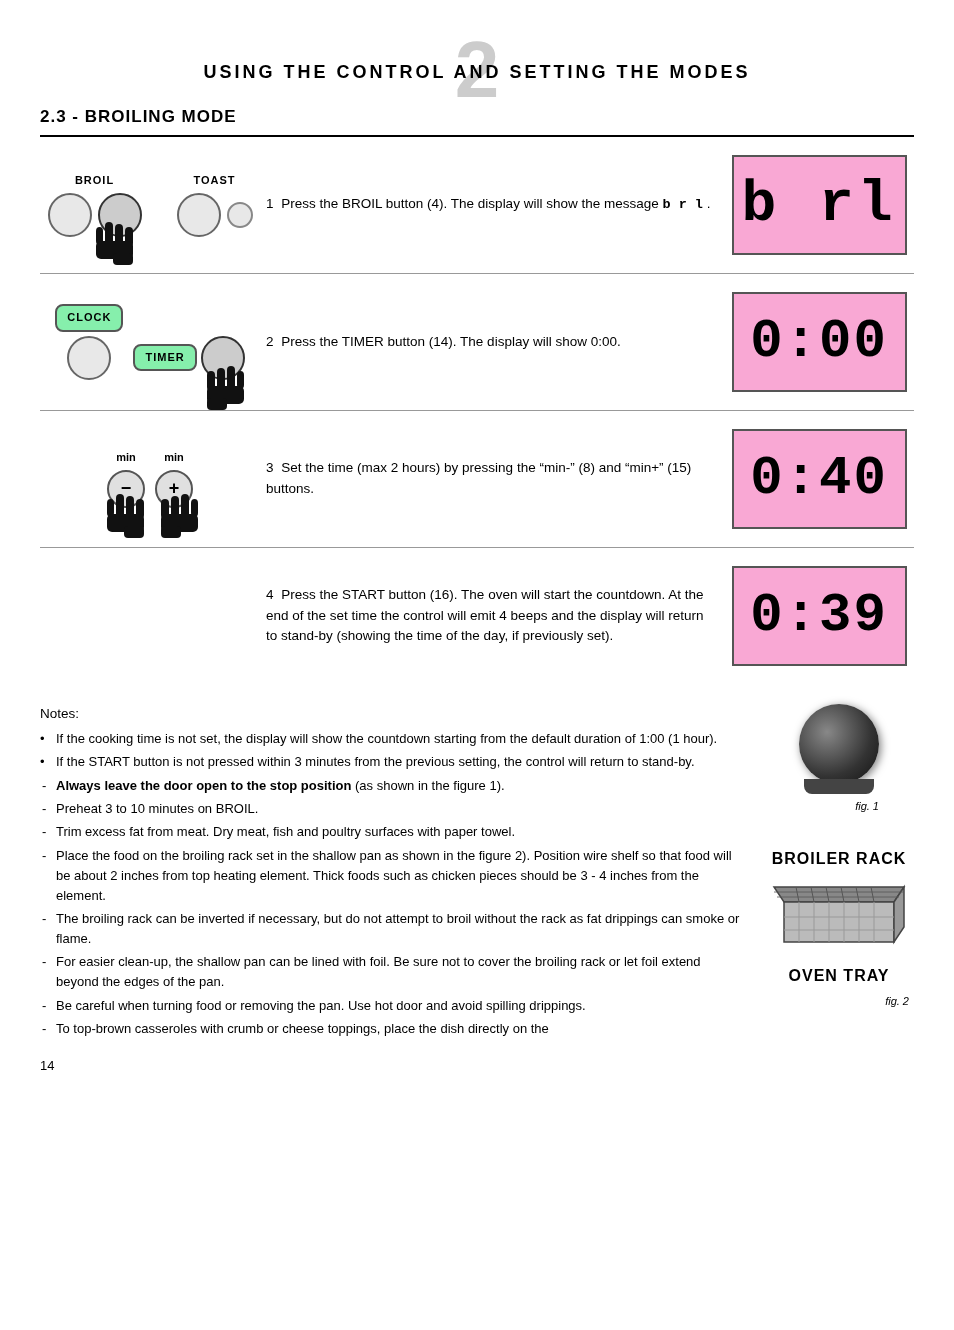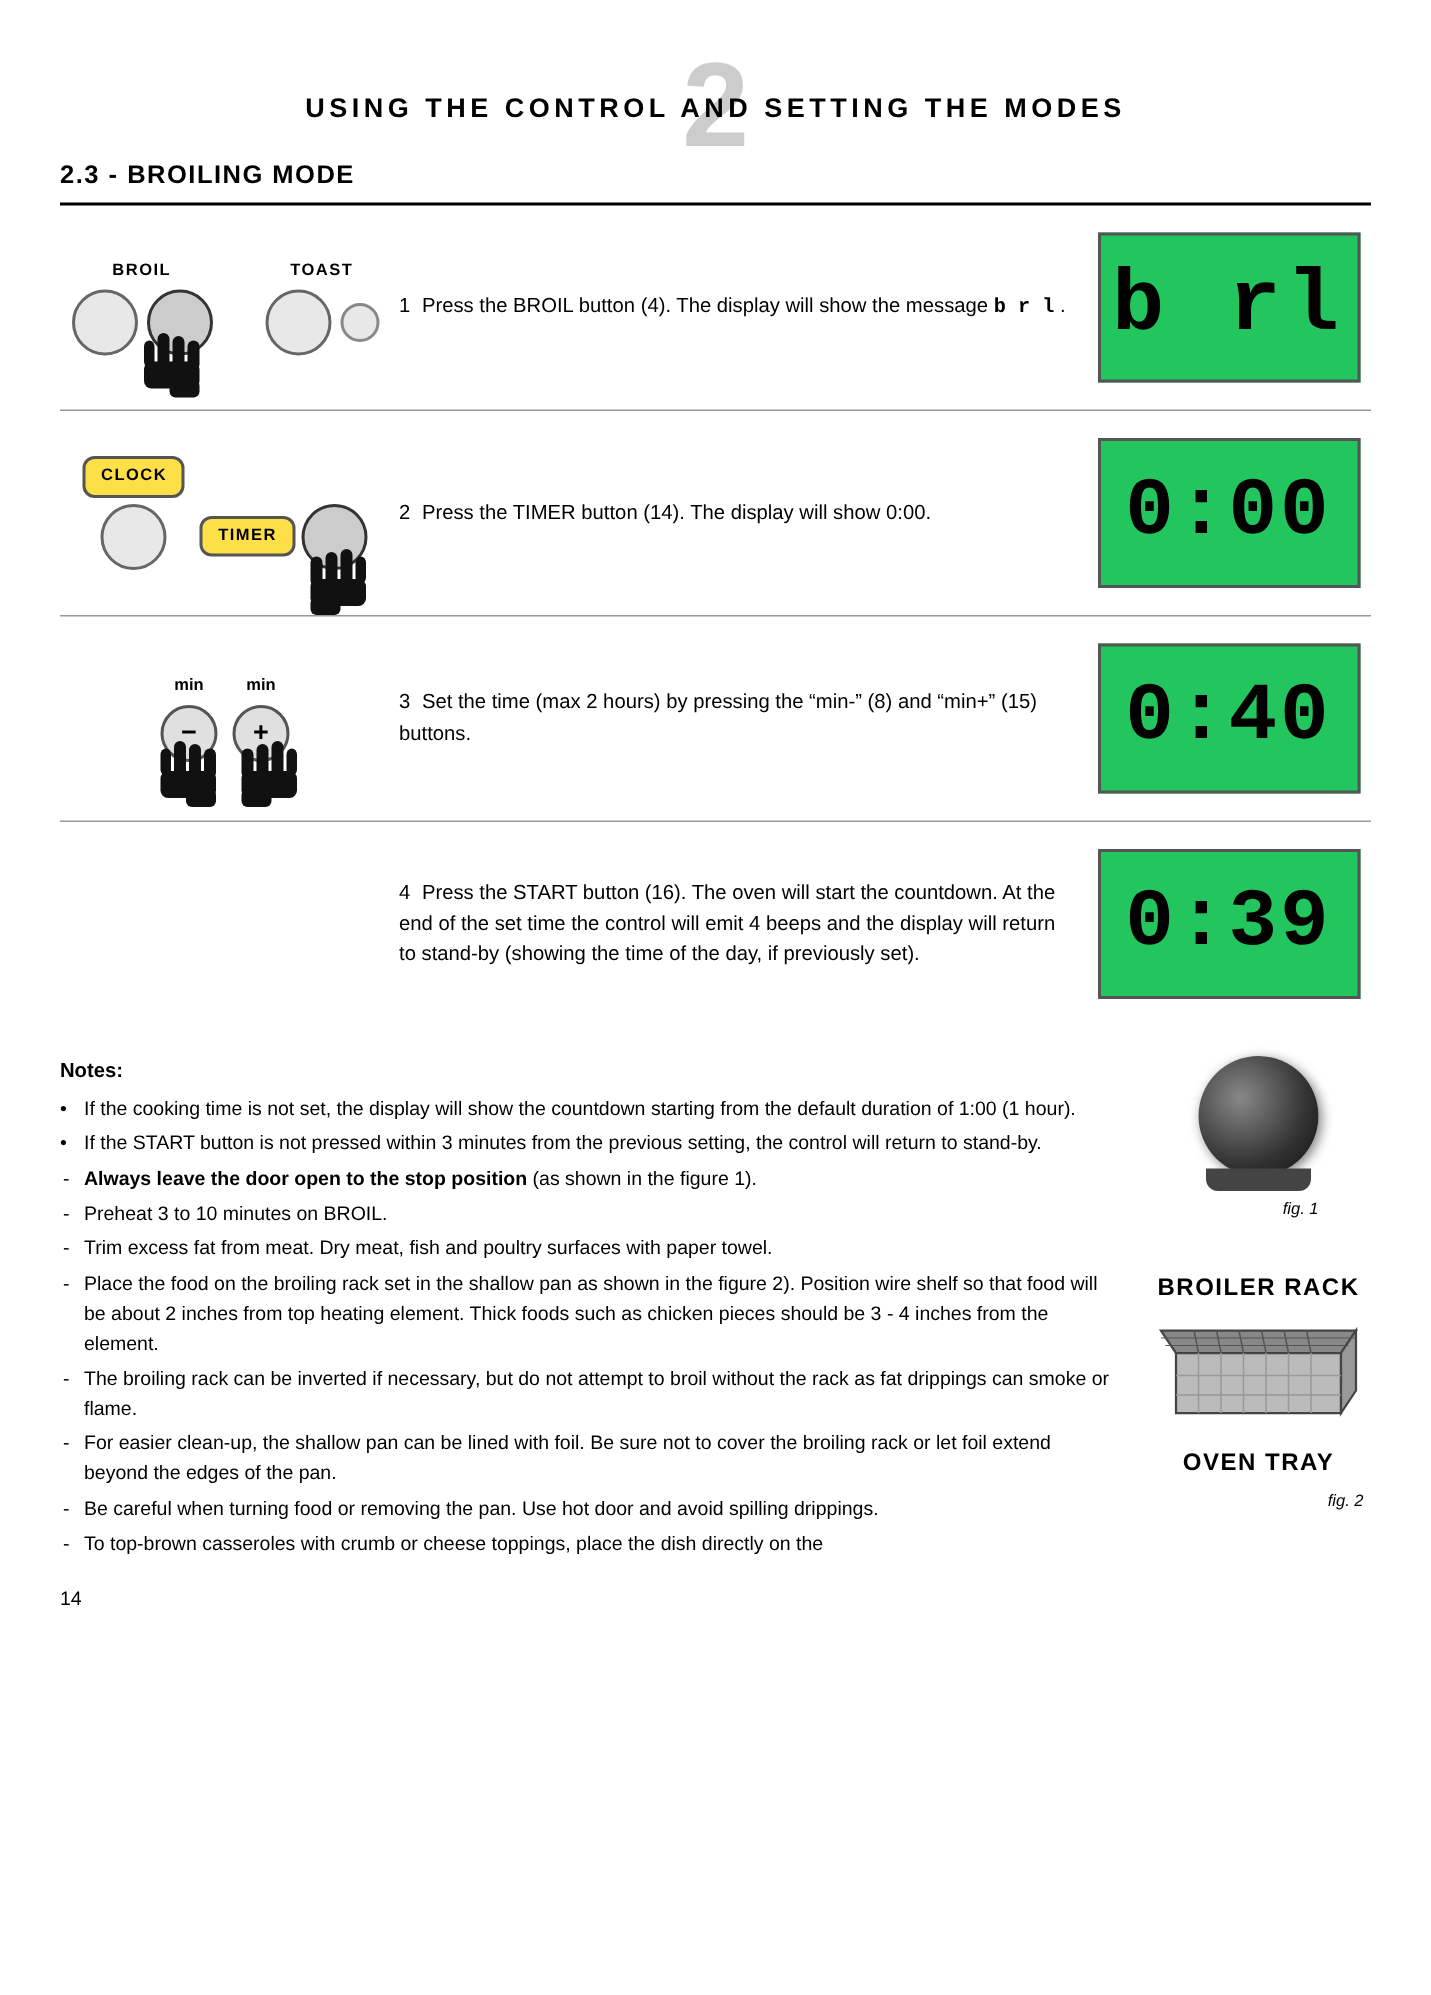--- a/index.html
+++ b/index.html
@@ -56,21 +56,21 @@
       width: 190px;
       min-width: 190px;
       display: flex;
       align-items: center;
       justify-content: center;
       flex-shrink: 0;
     }
 
     .lcd-display {
       border: 2px solid #555;
-      background: #22c55e;
+      background: #f9a8d4;
       width: 175px;
       height: 100px;
       display: flex;
       align-items: center;
       justify-content: center;
       font-family: 'Courier New', monospace;
       font-size: 52px;
       font-weight: bold;
       letter-spacing: 2px;
       color: #000;
@@ -112,21 +112,21 @@
       background: #e8e8e8;
     }
 
     .btn-rect {
       border: 2px solid #555;
       border-radius: 8px;
       padding: 4px 10px;
       font-size: 11px;
       font-weight: bold;
       letter-spacing: 1px;
-      background: #fde047;
+      background: #86efac;
     }
 
     .btn-circle-lg {
       width: 44px;
       height: 44px;
       border-radius: 50%;
       border: 2px solid #666;
       background: #e8e8e8;
     }
 
@@ -143,21 +143,21 @@
       font-weight: bold;
     }
 
     
     .notes-section {
       margin-top: 20px;
       font-size: 13px;
       line-height: 1.55;
     }
     .notes-title {
-      font-weight: bold;
+      font-weight: normal;
       font-size: 13.5px;
     }
     .notes-list {
       list-style: none;
       padding: 0;
       margin-top: 4px;
     }
     .notes-list li {
       padding-left: 16px;
       position: relative;

